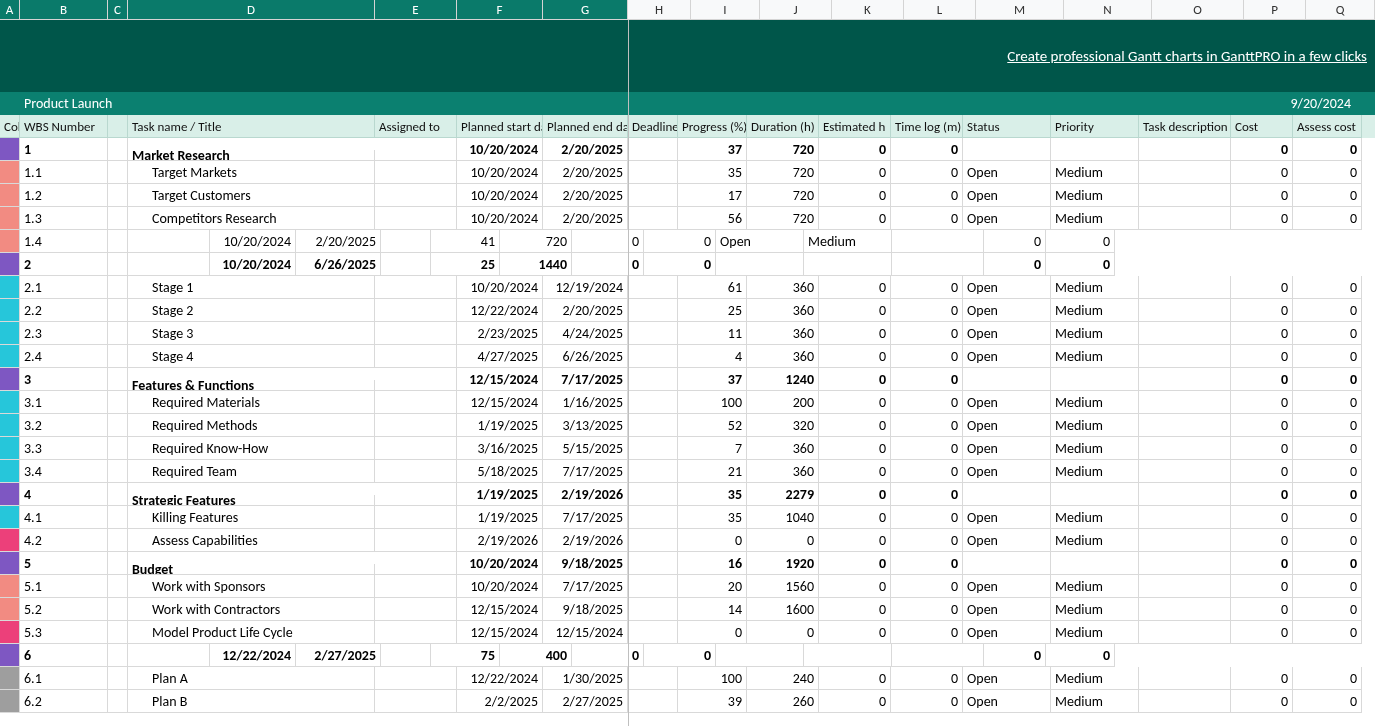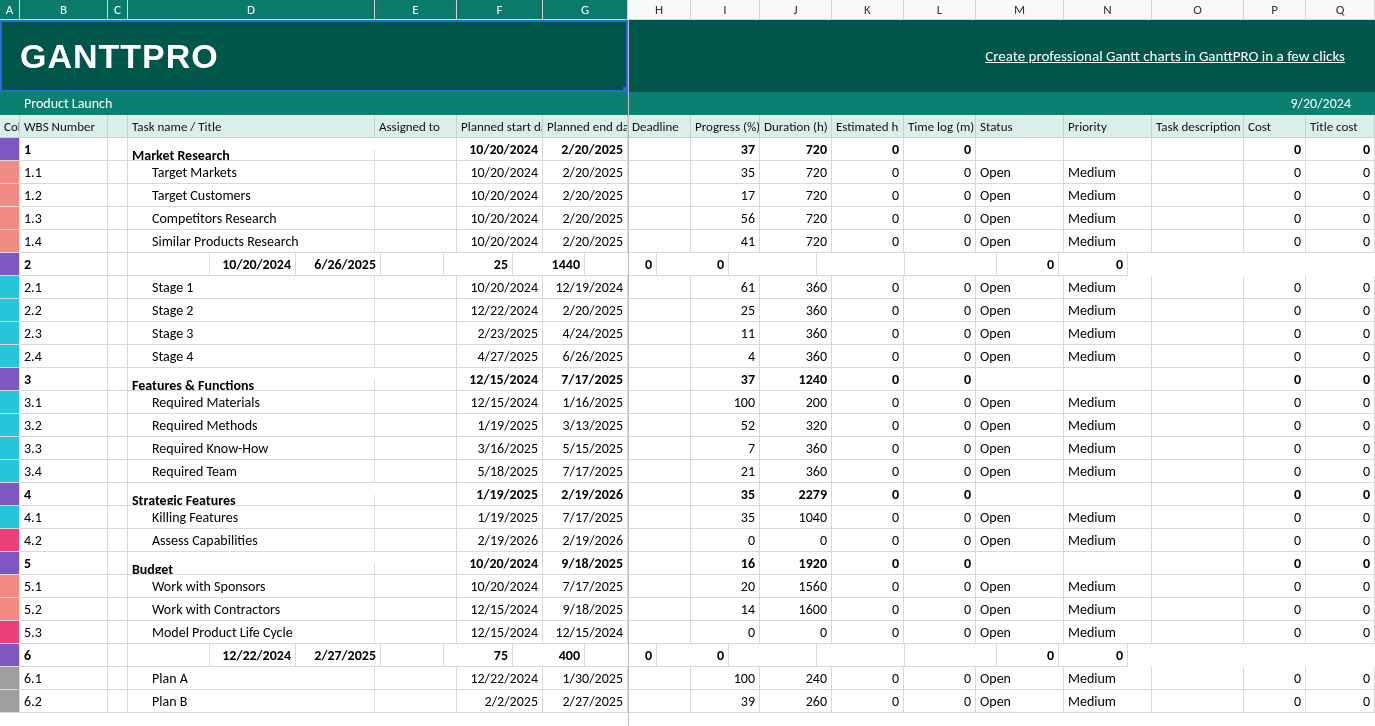--- a/index.html
+++ b/index.html
@@ -72,21 +72,21 @@
     position:absolute;
     right:-3px; bottom:-3px;
     width:6px;height:6px;
     background:#2a6ad6;
   }
   .brand-right {
     flex:1;
     display:flex;
     justify-content:flex-end;
     align-items:flex-start;
-    padding-right:30px;
+    padding-right:8px;
   }
   .brand-link { color:#fff; text-decoration: underline; font-size:15px;}
   .logo { color:#fff; font-weight:900; font-size:34px; letter-spacing:1px; font-family: Arial, sans-serif;}
   .title-row { background:#0b8070; color:#fff; height:23px; }
   .title-row .cell { border-bottom:none;}
   .header-row { background:#d9efe8; height:23px; font-size:13px;}
   .header-row .cell { border-bottom:1px solid #b9d8cf; border-right:1px solid #b9d8cf; color:#111;}
   .data-row .cell { font-size:14px; }
   .data-row.bold .cell { font-weight:700; }
   .num { justify-content:flex-end; }
@@ -94,21 +94,21 @@
   .indent1 { padding-left:24px;}
   .color-chip { width:20px; padding:0; border-right:1px solid #d9d9d9; border-bottom:1px solid #d9d9d9;}
   .divider-vert {
     position:absolute;
     top:20px; bottom:0; left:628px;
     width:1px;
     background:#bfbfbf;
     pointer-events:none;
   }
   .w-A{width:20px}.w-B{width:88px}.w-C{width:20px}.w-D{width:247px}.w-E{width:82px}
-  .w-F{width:86px}.w-G{width:85px}.w-H{width:63px}.w-I{width:69px}.w-J{width:72px}
+  .w-F{width:86px}.w-G{width:85px}.w-H{width:50px}.w-I{width:69px}.w-J{width:72px}
   .w-K{width:72px}.w-L{width:72px}.w-M{width:88px}.w-N{width:88px}.w-O{width:92px}
   .w-P{width:62px}.w-Q{width:69px}
 </style>
 </head>
 <body>
 
 <div class="col-headers" id="col-headers">
     <div class="sel" style="width: 20px;">A</div>
     <div class="sel" style="width: 88px;">B</div>
     <div class="sel" style="width: 20px;">C</div>
@@ -123,23 +123,20 @@
     <div style="width: 72px;">L</div>
     <div style="width: 88px;">M</div>
     <div style="width: 88px;">N</div>
     <div style="width: 92px;">O</div>
     <div style="width: 62px;">P</div>
     <div style="width: 69px;">Q</div>
   </div>
 
 <div class="grid">
   <div class="row brand-row">
-    <div class="brand-left">
-      <span class="logo">GANTTPRO</span>
-    </div>
     <div class="brand-right">
       <a class="brand-link">Create professional Gantt charts in GanttPRO in a few clicks</a>
     </div>
   </div>
 
   <div class="row title-row">
     <div class="cell w-A" style="border:none"></div>
     <div class="cell" style="border:none;width:1266px">Product Launch</div>
     <div class="cell w-Q num" style="border:none">9/20/2024</div>
   </div>
@@ -154,21 +151,21 @@
     <div class="cell w-G">Planned end date</div>
     <div class="cell w-H">Deadline</div>
     <div class="cell w-I num" style="justify-content:flex-start">Progress (%)</div>
     <div class="cell w-J num" style="justify-content:flex-start">Duration  (h)</div>
     <div class="cell w-K num" style="justify-content:flex-start">Estimated h</div>
     <div class="cell w-L num" style="justify-content:flex-start">Time log (m)</div>
     <div class="cell w-M">Status</div>
     <div class="cell w-N">Priority</div>
     <div class="cell w-O">Task description</div>
     <div class="cell w-P num" style="justify-content:flex-start">Cost</div>
-    <div class="cell w-Q num" style="justify-content:flex-start">Title cost</div>
+    <div class="cell w-Q num" style="justify-content:flex-start">Assess cost</div>
   </div>
 
   <div id="data-rows">
       <div class="row data-row bold">
         <div class="cell color-chip w-A" style="background:#7e57c2"></div>
         <div class="cell w-B">1</div>
         <div class="cell w-C"></div>
         <div class="cell w-D indent0">Market Research</div>
         <div class="cell w-E"></div>
         <div class="cell w-F num">10/20/2024</div>
@@ -238,21 +235,20 @@
         <div class="cell w-M">Open</div>
         <div class="cell w-N">Medium</div>
         <div class="cell w-O"></div>
         <div class="cell w-P num">0</div>
         <div class="cell w-Q num">0</div>
       </div>
       <div class="row data-row">
         <div class="cell color-chip w-A" style="background:#f28b82"></div>
         <div class="cell w-B">1.4</div>
         <div class="cell w-C"></div>
-        <div class="cell w-D indent1">Similar Products Research</div>
         <div class="cell w-E"></div>
         <div class="cell w-F num">10/20/2024</div>
         <div class="cell w-G num">2/20/2025</div>
         <div class="cell w-H"></div>
         <div class="cell w-I num">41</div>
         <div class="cell w-J num">720</div>
         <div class="cell w-K num">0</div>
         <div class="cell w-L num">0</div>
         <div class="cell w-M">Open</div>
         <div class="cell w-N">Medium</div>

